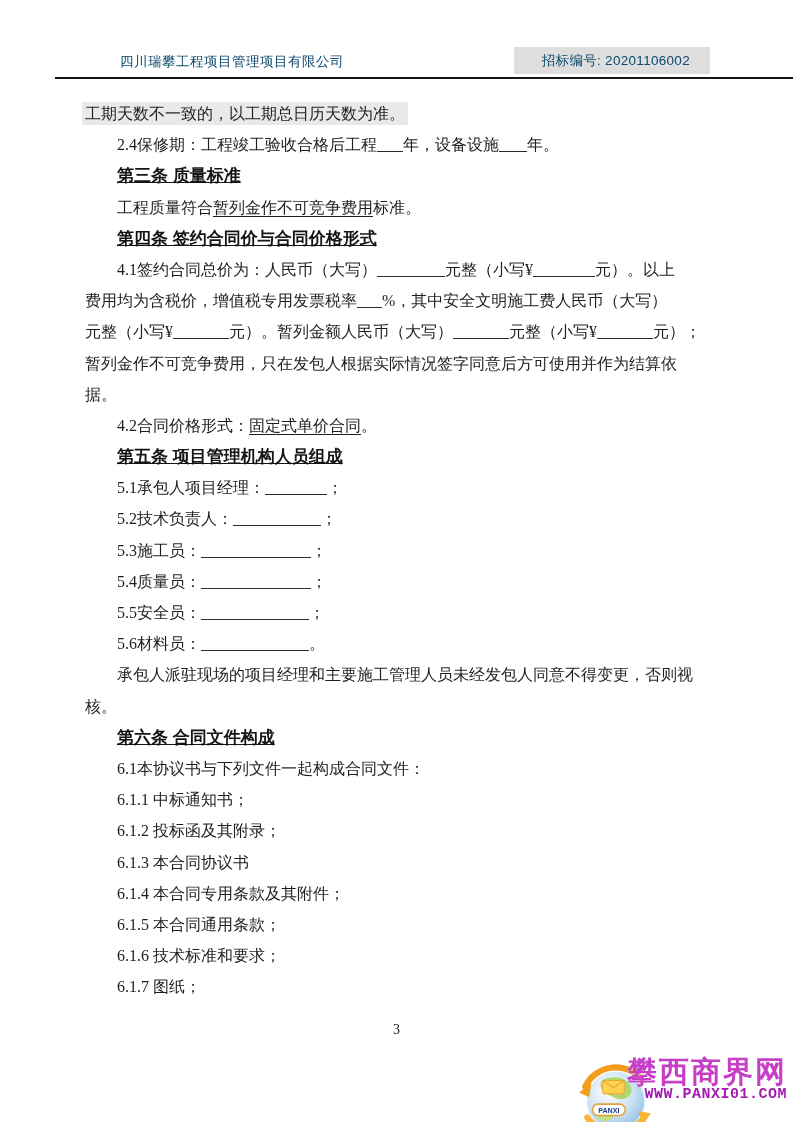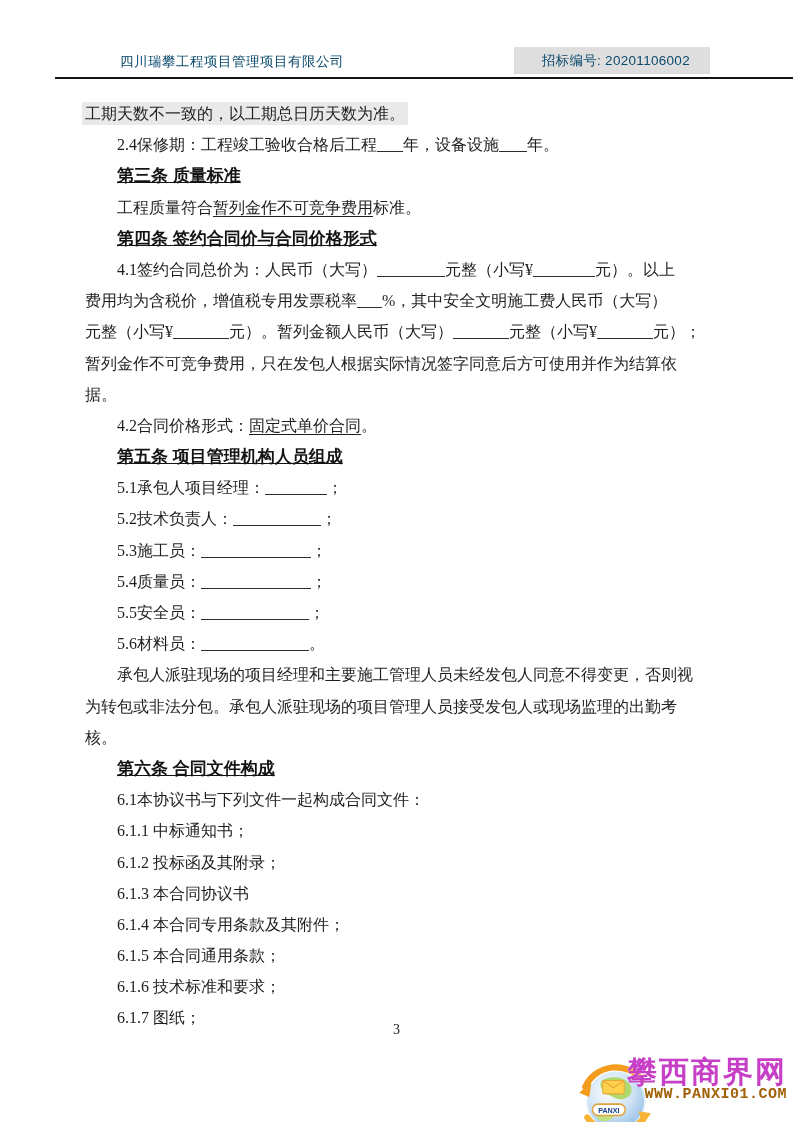--- a/index.html
+++ b/index.html
@@ -56,21 +56,21 @@
   .wm-text { position:absolute; right:4px; top:1px; text-align:right; }
   .wm-name {
     font-family:"Liberation Sans","DejaVu Sans",sans-serif;
     font-size:30px; font-weight:bold; letter-spacing:2px;
     color:#c73fc7; text-shadow:0 0 1px #ffffff;
     line-height:26px;
   }
   .wm-url {
     font-family:"Liberation Mono","DejaVu Sans Mono",monospace;
     font-size:15px; font-weight:bold; letter-spacing:0.5px;
-    color:#a16207; line-height:20px;
+    color:#a21caf; line-height:20px;
   }
 </style>
 </head>
 <body>
 
 <div class="page-header">
   <span class="company">四川瑞攀工程项目管理项目有限公司</span>
   <span class="bid">招标编号: 20201106002</span>
 </div>
 
@@ -87,21 +87,20 @@
     <div class="line"><span class="txt">据。</span></div>
     <div class="line indent"><span class="txt">4.2合同价格形式：</span><span class="txt u">固定式单价合同</span><span class="txt">。</span></div>
     <div class="line heading"><span class="txt">第五条 项目管理机构人员组成</span></div>
     <div class="line indent"><span class="txt">5.1承包人项目经理：</span><span class="blank" style="width: 62px;"></span><span class="txt">；</span></div>
     <div class="line indent"><span class="txt">5.2技术负责人：</span><span class="blank" style="width: 88px;"></span><span class="txt">；</span></div>
     <div class="line indent"><span class="txt">5.3施工员：</span><span class="blank" style="width: 110px;"></span><span class="txt">；</span></div>
     <div class="line indent"><span class="txt">5.4质量员：</span><span class="blank" style="width: 110px;"></span><span class="txt">；</span></div>
     <div class="line indent"><span class="txt">5.5安全员：</span><span class="blank" style="width: 108px;"></span><span class="txt">；</span></div>
     <div class="line indent"><span class="txt">5.6材料员：</span><span class="blank" style="width: 108px;"></span><span class="txt">。</span></div>
     <div class="line indent"><span class="txt">承包人派驻现场的项目经理和主要施工管理人员未经发包人同意不得变更，否则视</span></div>
-    <div class="line"><span class="txt">为转包或非法分包。承包人派驻现场的项目管理人员接受发包人或现场监理的出勤考</span></div>
     <div class="line"><span class="txt">核。</span></div>
     <div class="line heading"><span class="txt">第六条 合同文件构成</span></div>
     <div class="line indent"><span class="txt">6.1本协议书与下列文件一起构成合同文件：</span></div>
     <div class="line indent"><span class="txt">6.1.1  中标通知书；</span></div>
     <div class="line indent"><span class="txt">6.1.2  投标函及其附录；</span></div>
     <div class="line indent"><span class="txt">6.1.3  本合同协议书</span></div>
     <div class="line indent"><span class="txt">6.1.4  本合同专用条款及其附件；</span></div>
     <div class="line indent"><span class="txt">6.1.5  本合同通用条款；</span></div>
     <div class="line indent"><span class="txt">6.1.6  技术标准和要求；</span></div>
     <div class="line indent"><span class="txt">6.1.7  图纸；</span></div>

